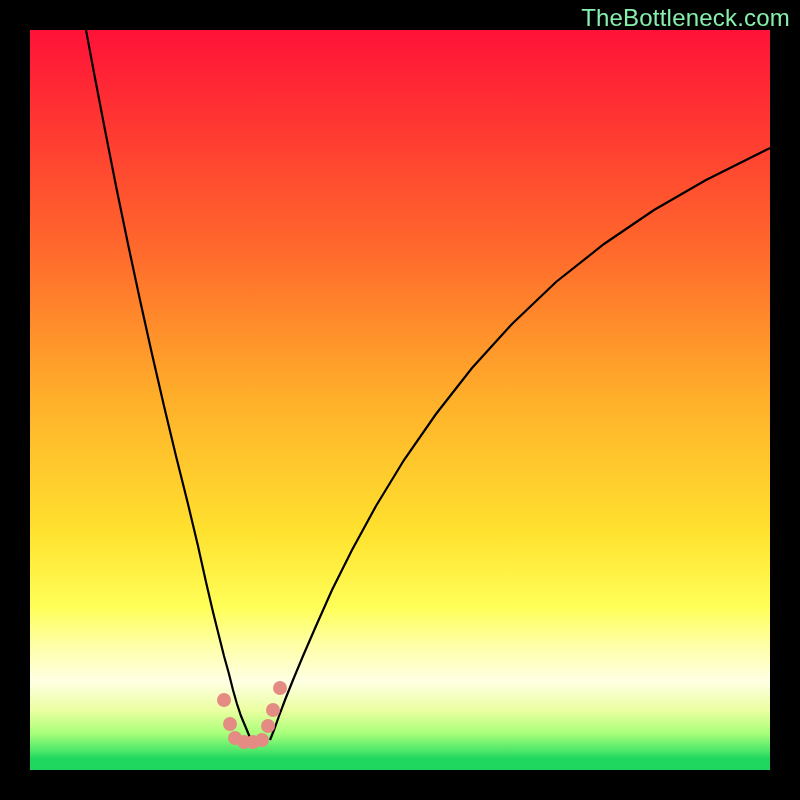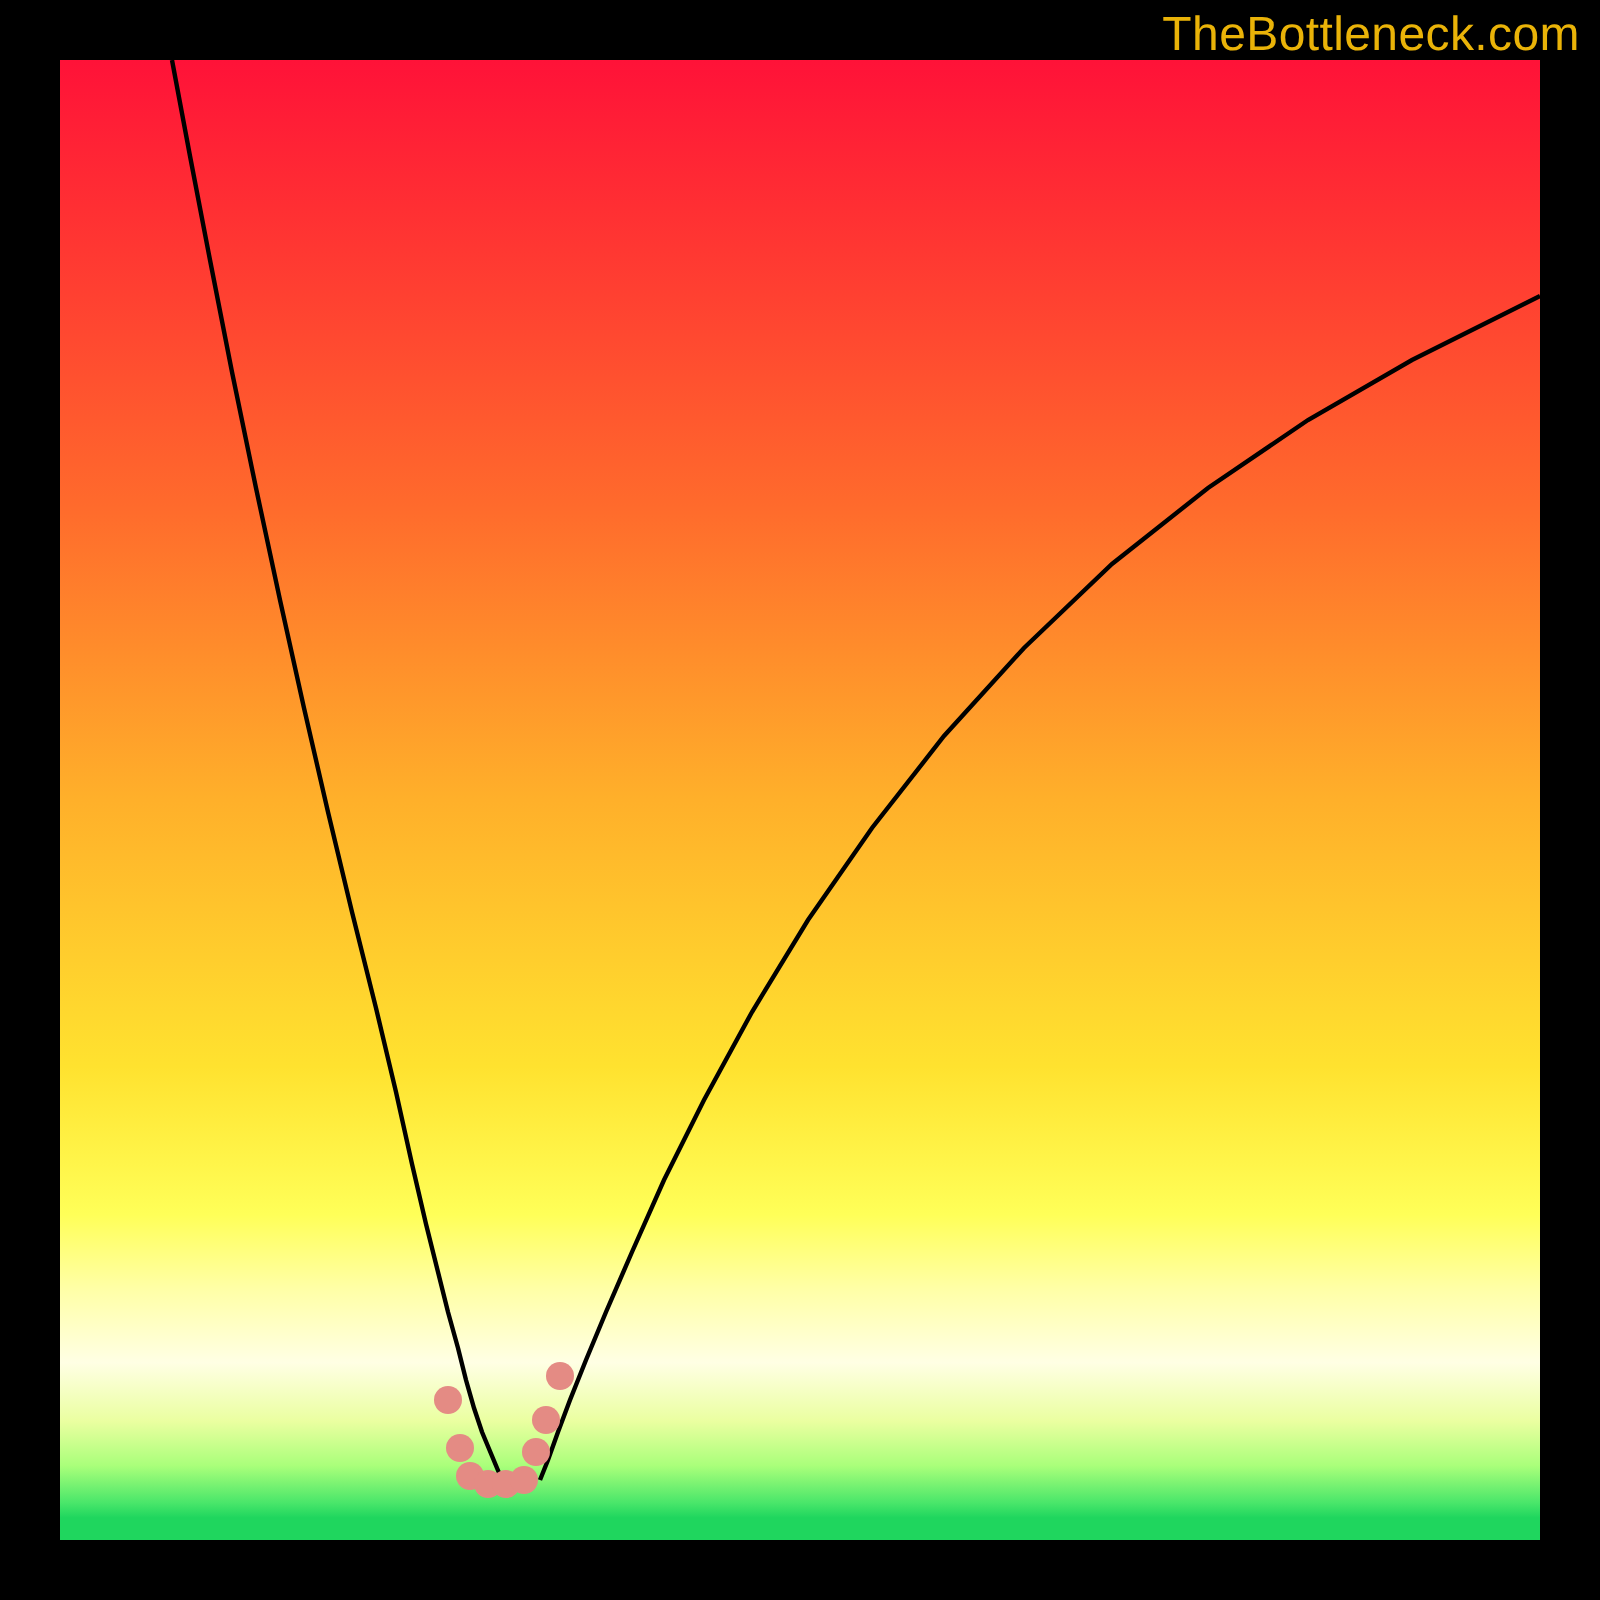--- a/index.html
+++ b/index.html
@@ -40,21 +40,21 @@
       #a9ff7a 95%,
       #49e66a 97.5%,
       #1fd65e 98.5%,
       #1fd65e 100%
     );
   }
   .watermark {
     position: absolute;
     top: 4px;
     right: 10px;
-    color: #eab308;
+    color: #86efac;
     font-size: 24px;
     font-weight: 500;
     letter-spacing: 0.2px;
     user-select: none;
   }
   svg.curves {
     position: absolute;
     left: 0;
     top: 0;
   }

